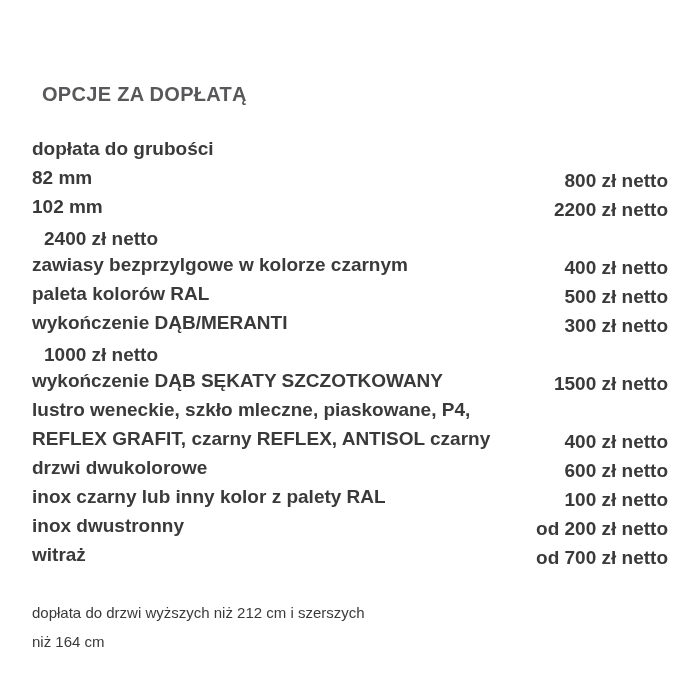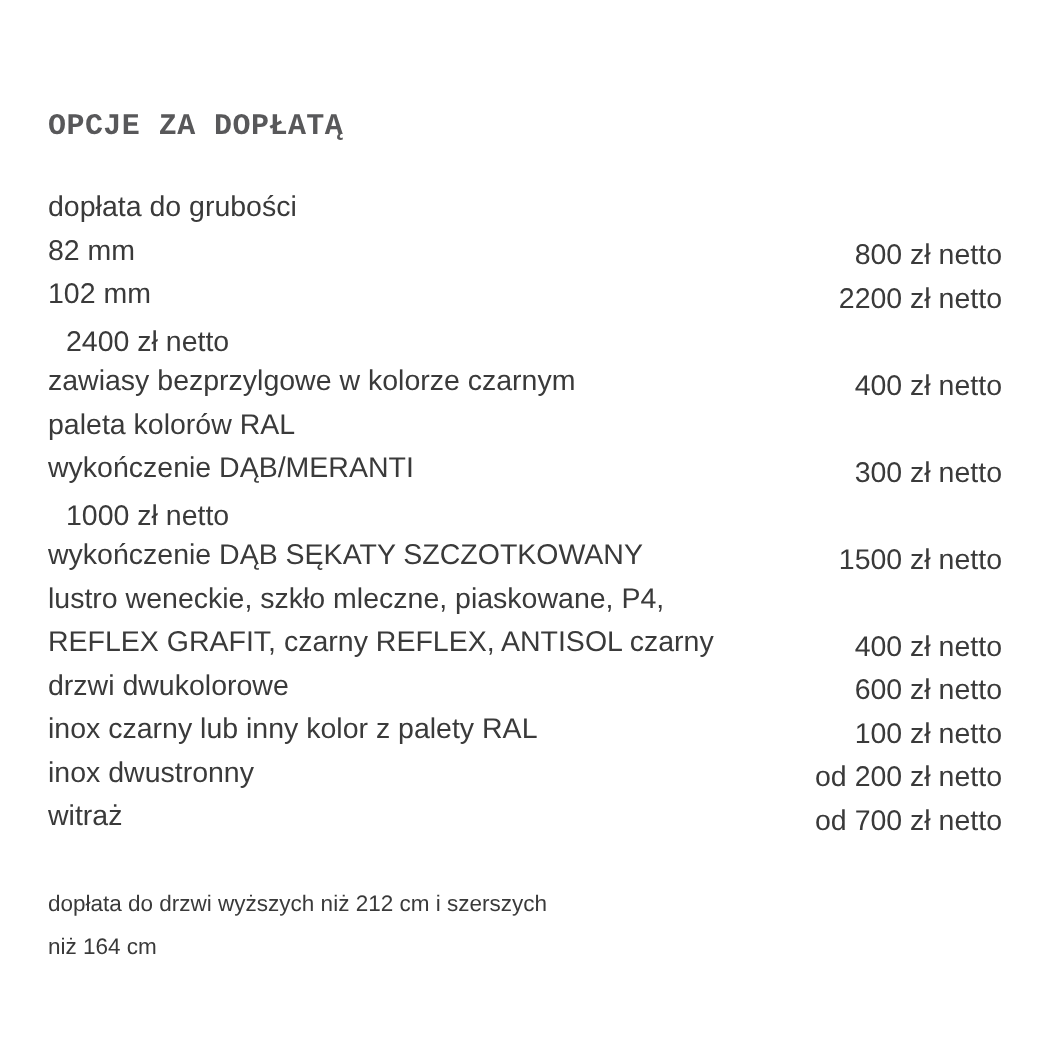--- a/index.html
+++ b/index.html
@@ -18,32 +18,32 @@
     color: var(--body-color);
     overflow: hidden;
   }
   .page {
     position: relative;
     width: 700px;
     height: 700px;
     padding: 74px 32px 0 32px;
   }
   .doc-title {
-    margin: 0;
+    margin: 10px;
     font-size: 20px;
     line-height: 21px;
     font-weight: 700;
     letter-spacing: 0.3px;
     color: var(--title-color);
-    font-family: Liberation Mono, monospace;
   }
   .price-list {
     margin-top: 29px;
     font-size: 19px;
     line-height: 29px;
+    font-weight: bold;
   }
   .price-row {
     display: flex;
     justify-content: space-between;
     align-items: flex-end;
   }
   .item-label { min-width: 0; }
   .item-label div { line-height: 29px; }
   .item-price {
     white-space: nowrap;
@@ -95,20 +95,21 @@
     <div class="item-label">
           <div>zawiasy bezprzylgowe w kolorze czarnym</div>
         </div>
     <div class="item-price">400 zł netto</div>
   </div>
 
   <div class="price-row">
     <div class="item-label">
           <div>paleta kolorów RAL</div>
         </div>
+    <div class="item-price">500 zł netto</div>
   </div>
 
   <div class="price-row">
     <div class="item-label">
           <div>wykończenie DĄB/MERANTI</div>
         </div>
     <div class="item-price">300 zł netto</div>
   </div>
 
   <div class="price-row">

